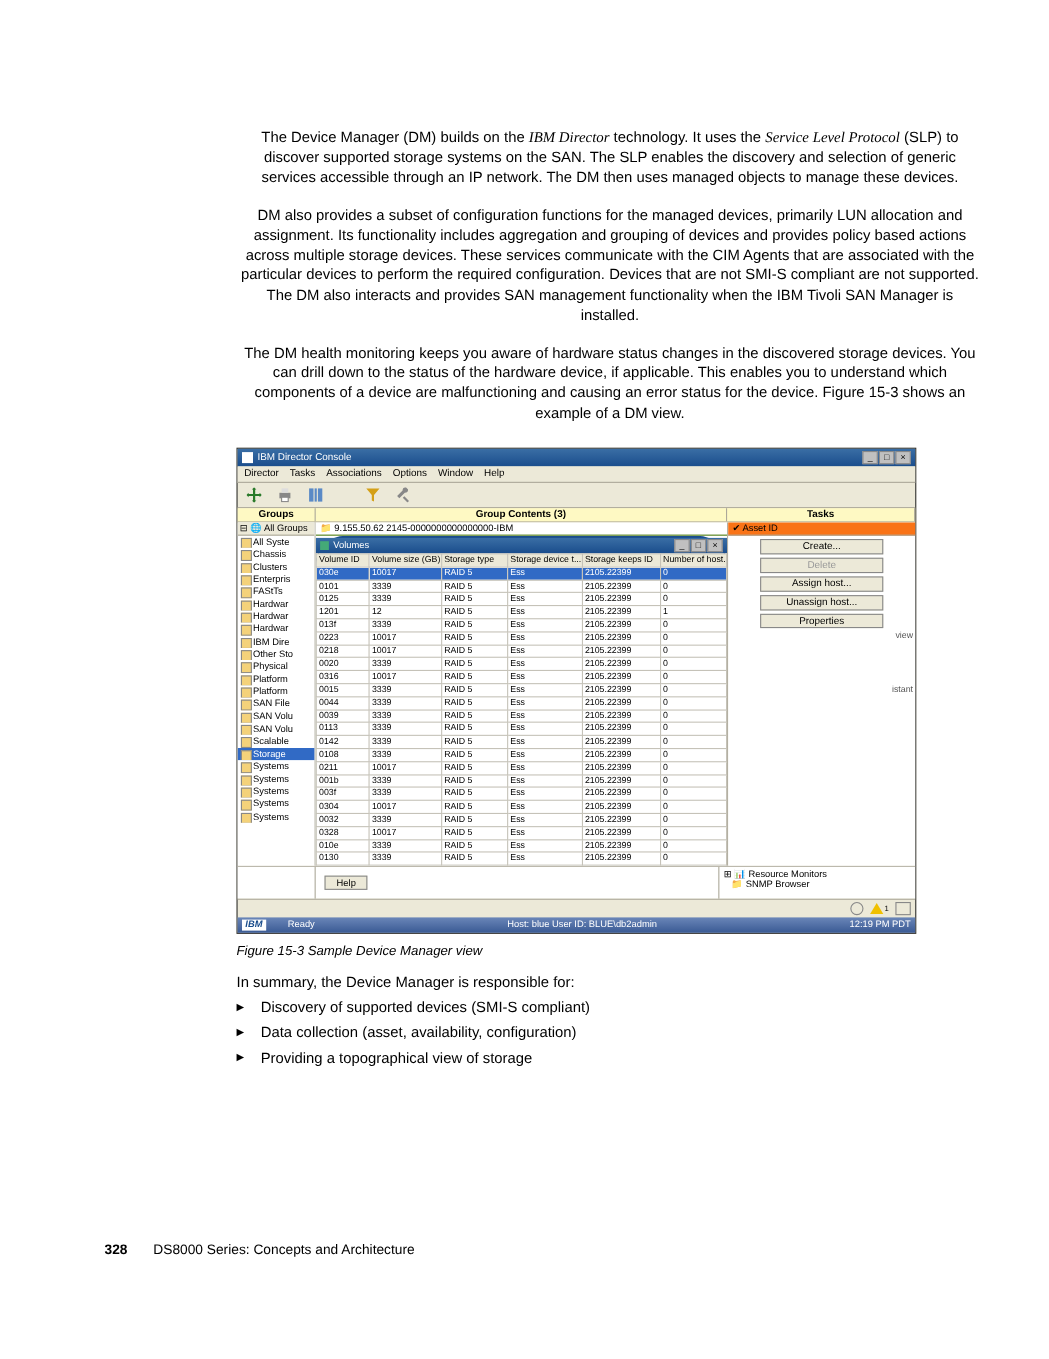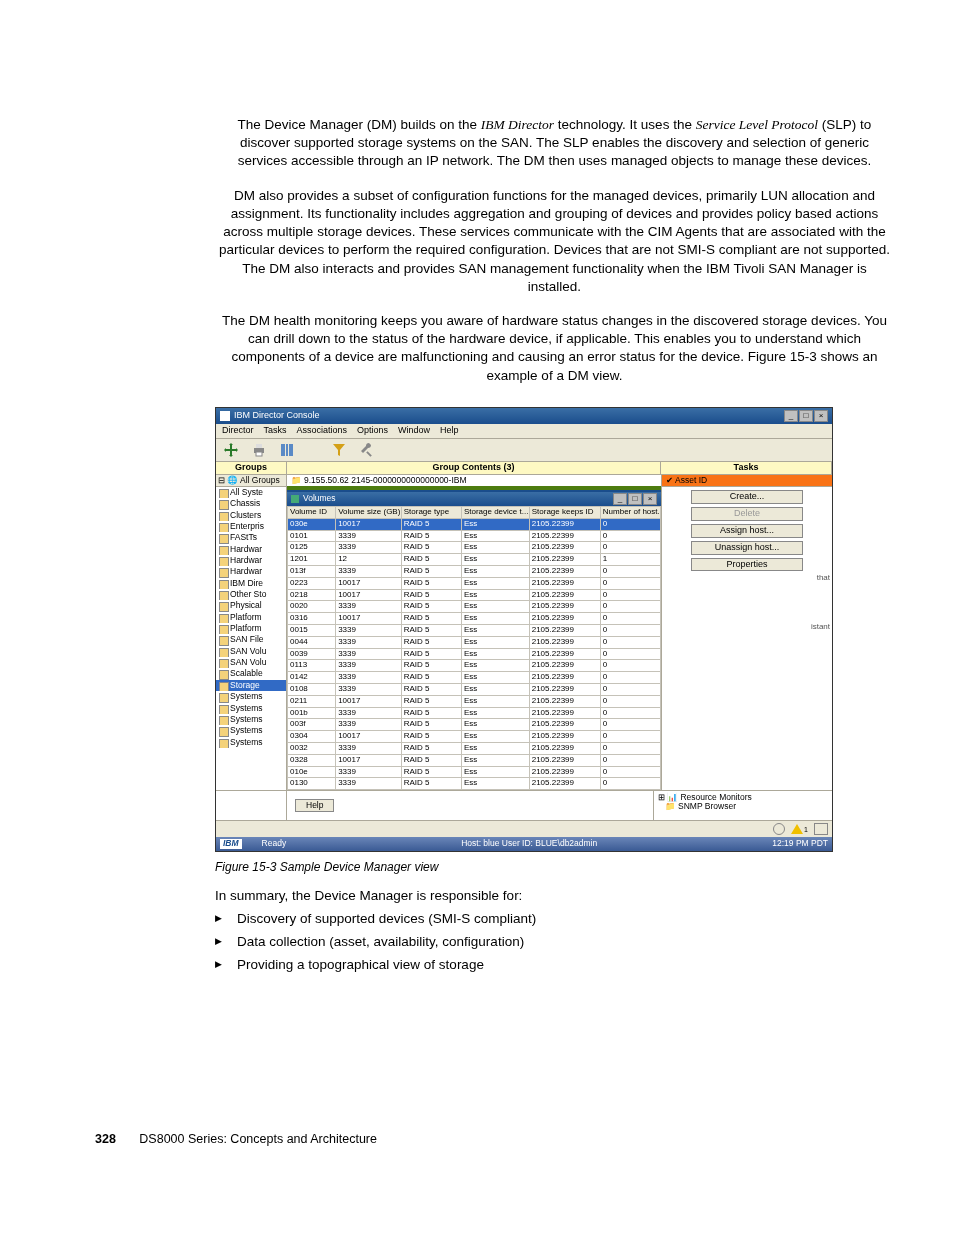--- a/index.html
+++ b/index.html
@@ -151,27 +151,28 @@
     background:#f4d27a; border:1px solid #888;
   }
   .content-pane {
     flex:1;
     background:#fff;
     border-right:1px solid #aca899;
     overflow:hidden;
   }
   .content-top {
     padding:1px 4px;
-    border-bottom:4px solid #4d7c0f;
+    border-bottom:1px solid #4d7c0f;
     background:#fff;
     font-size:8.5px;
   }
   .inner-window {
     margin:0;
     border-top: 2px solid #1a4d8c;
+    border-radius: 27px;
   }
   .inner-title{
     display:flex; align-items:center;
     background:linear-gradient(#3a6ea5,#1a4d8c);
     color:#fff; padding:1px 4px; font-size:8.5px;
   }
   .vtbl { width:100%; border-collapse:collapse; table-layout:fixed; }
   .vtbl th, .vtbl td {
     border:1px solid #c5c2b8;
     padding:1px 2px;
@@ -564,21 +565,21 @@
 
         <div class="tasks-pane">
           <div class="tasks-top">✔ Asset ID</div>
           <div id="actions">
               <span class="action-btn">Create...</span>
               <span class="action-btn disabled">Delete</span>
               <span class="action-btn">Assign host...</span>
               <span class="action-btn">Unassign host...</span>
               <span class="action-btn">Properties</span>
             </div>
-          <div style="text-align:right;padding-right:2px;font-size:8px;color:#555">that</div>
+          <div style="text-align:right;padding-right:2px;font-size:8px;color:#555">view</div>
           <div style="height:40px"></div>
           <div style="text-align:right;padding-right:2px;font-size:8px;color:#555">istant</div>
         </div>
       </div>
 
       <div class="bottom-row">
         <div class="groups-b"></div>
         <div class="content-b">
           <span class="helpbtn">Help</span>
         </div>

